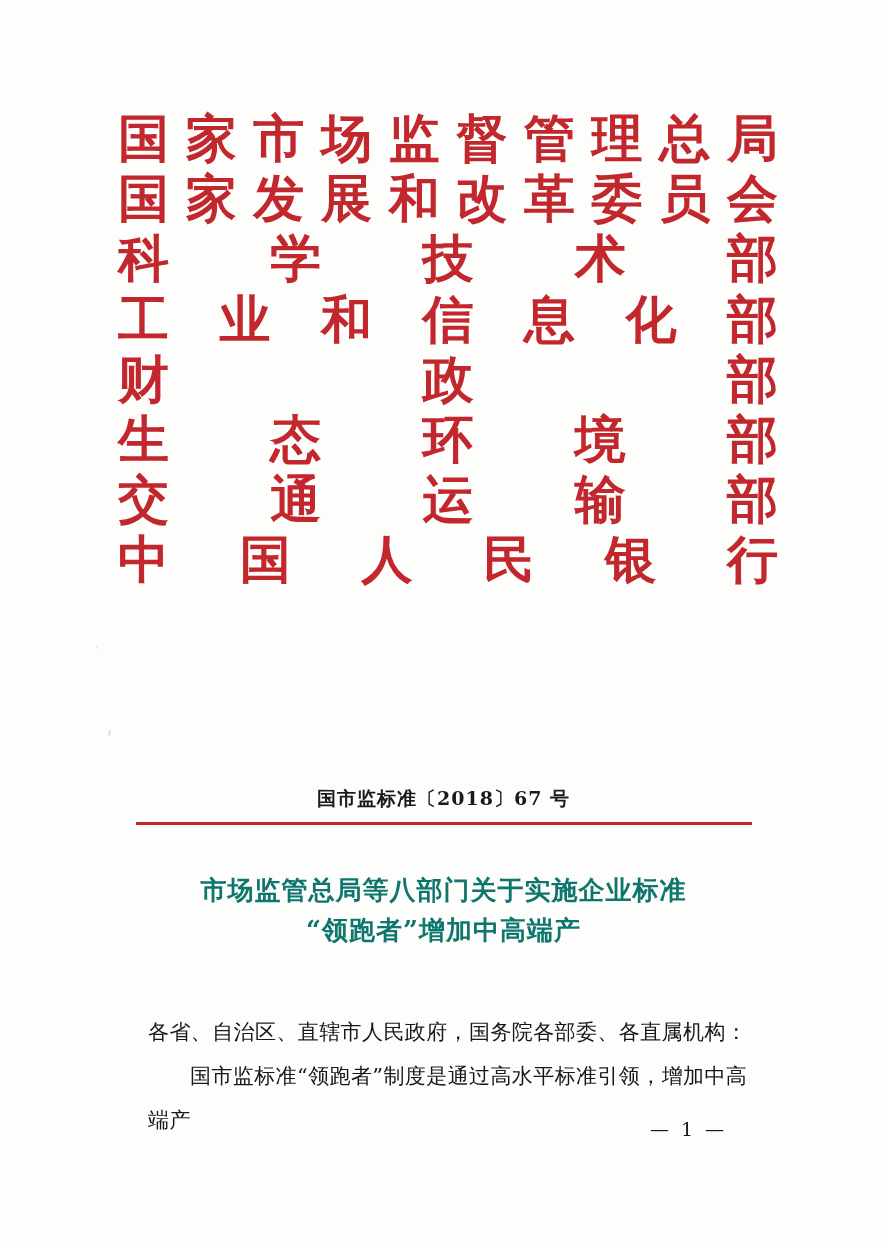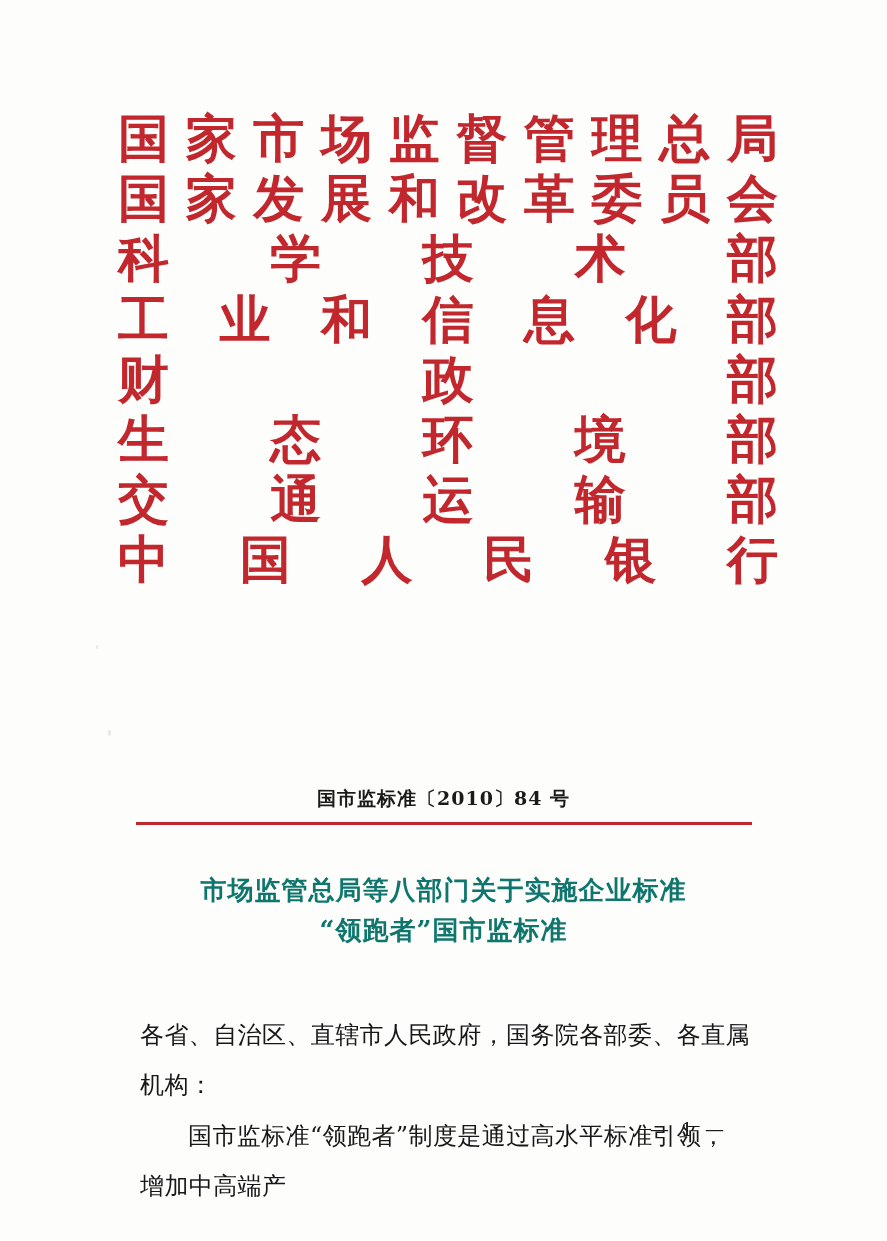--- a/index.html
+++ b/index.html
@@ -81,25 +81,25 @@
     color: #0f766e;
     letter-spacing: 1px;
   }
   .title .l2 {
     display: block;
   }
 
   
   .body-text {
     position: absolute;
-    left: 140px;
+    left: 148px;
     top: 1010px;
     width: 610px;
     font-family: "DejaVu Serif", "Liberation Serif", serif;
-    font-size: 24px;
+    font-size: 21px;
     line-height: 2.1;
     color: #17171a;
     letter-spacing: 0.4px;
   }
   .body-text p {
     margin: 0;
   }
   .indent {
     text-indent: 2em;
   }
@@ -195,27 +195,27 @@
     <div class="lh-line">
       <span>中</span>
       <span>国</span>
       <span>人</span>
       <span>民</span>
       <span>银</span>
       <span>行</span>
     </div>
   </div>
 
-  <div class="docnum">国市监标准〔2010〕84 号</div>
+  <div class="docnum">国市监标准〔2018〕67 号</div>
 
   <div class="redrule"></div>
 
   <div class="title">
     <span class="l1">市场监管总局等八部门关于实施企业标准</span>
-    <span class="l2">“领跑者”国市监标准</span>
+    <span class="l2">“领跑者”增加中高端产</span>
   </div>
 
   <div class="body-text">
     <p>各省、自治区、直辖市人民政府，国务院各部委、各直属机构：</p>
     <p class="indent">国市监标准“领跑者”制度是通过高水平标准引领，增加中高端产</p>
   </div>
 
   <div class="pagenum">— 1 —</div>
 
   <div class="speckle" style="left:108px; top:730px; width:3px; height:6px;"></div>

